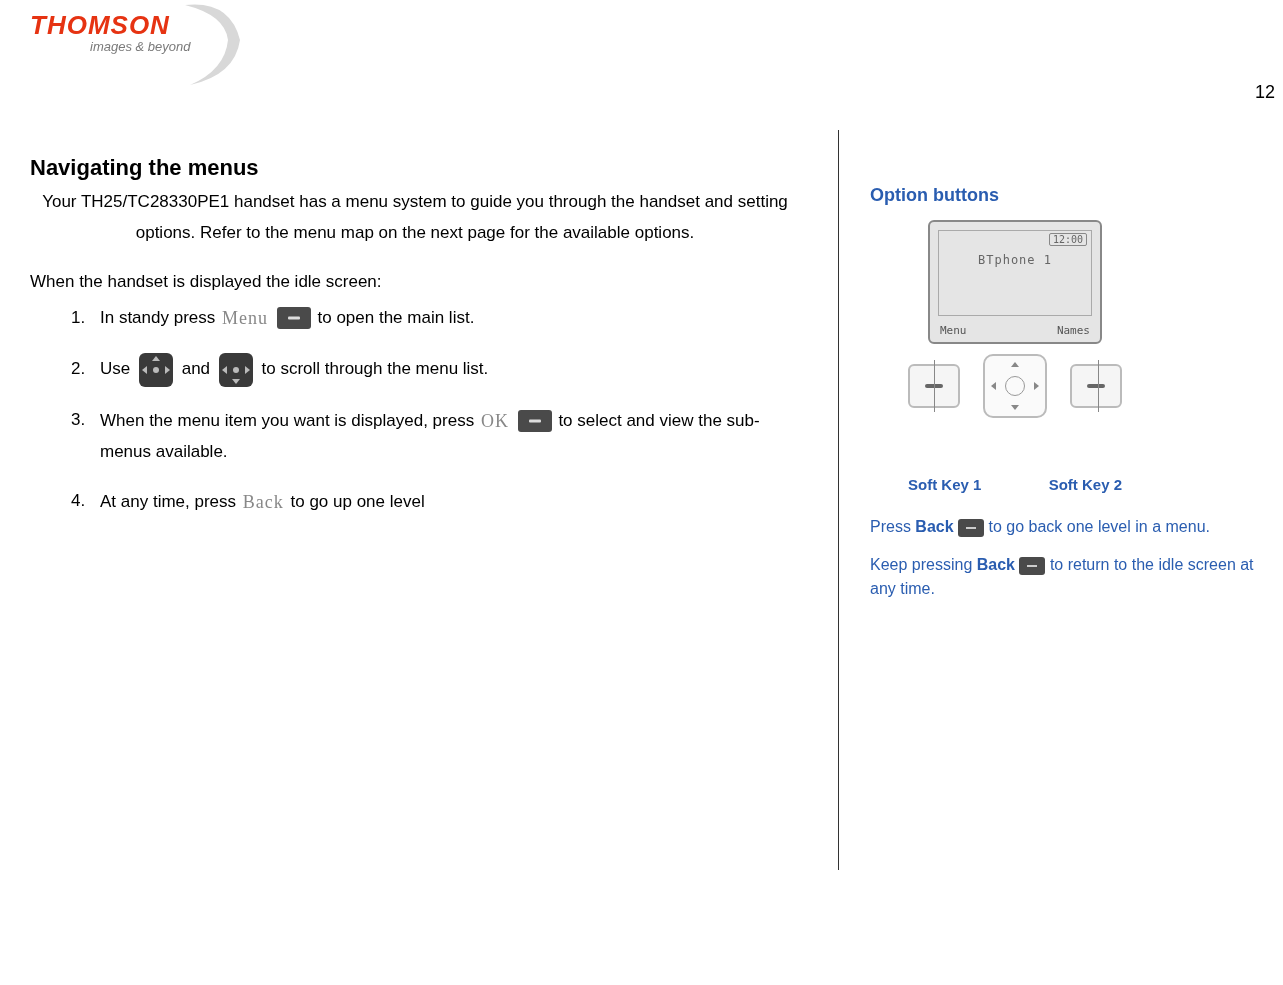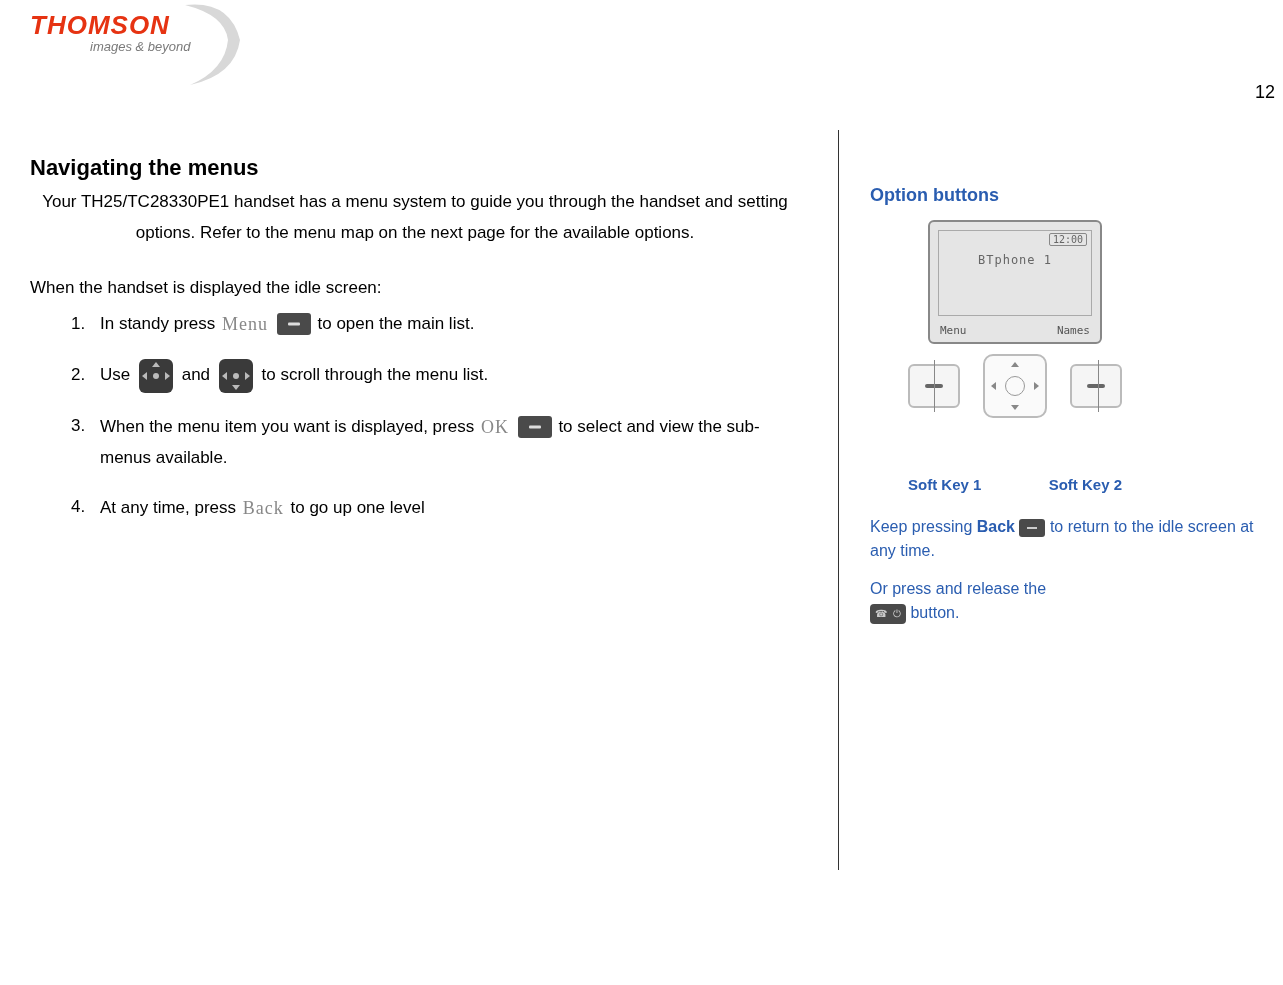--- a/index.html
+++ b/index.html
@@ -58,21 +58,21 @@
     font-weight: bold;
     margin-bottom: 6px;
   }
   .intro-text {
     font-size: 17px;
     line-height: 1.8;
     text-align: center;
   }
   .when-text {
     font-size: 17px;
-    margin-top: 30px;
+    margin-top: 24px;
     margin-bottom: 10px;
   }
   ol.steps {
     font-size: 17px;
     padding-left: 60px;
     margin-top: 8px;
   }
   ol.steps li {
     margin-bottom: 18px;
     line-height: 1.8;
@@ -433,24 +433,25 @@
       <div class="line2"></div>
     </div>
     <div class="softkey-labels">
       <span>Soft Key 1</span>
       <span>Soft Key 2</span>
     </div>
   </div>
 
   <div class="sidebar-tips">
     <p>
+      <span>Press </span>
+      <b>Back</b>
+      <span class="small-softkey"></span>
+      <span> to go back one level in a menu.</span>
+    </p>
+    <p>
       <span>Keep pressing </span>
       <b>Back</b>
       <span class="small-softkey"></span>
       <span> to return to the idle screen at any time.</span>
     </p>
-    <p>
-      <span>Or press and release the</span><br>
-      <span class="power-btn-icon"></span>
-      <span> button.</span>
-    </p>
   </div>
 </div>
 
 </body></html>

